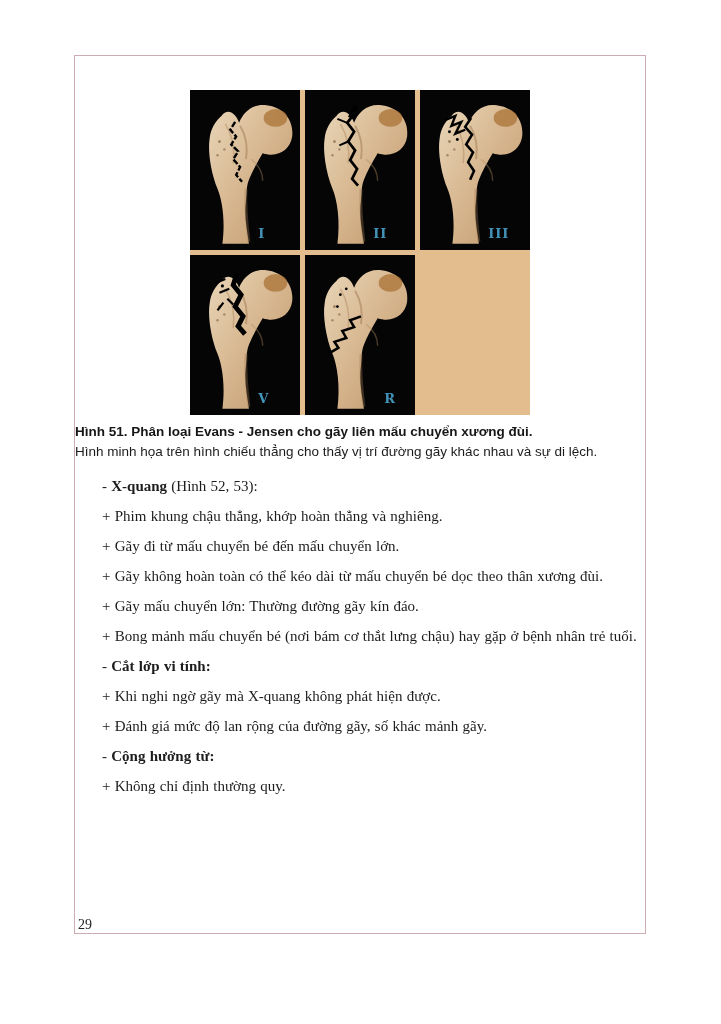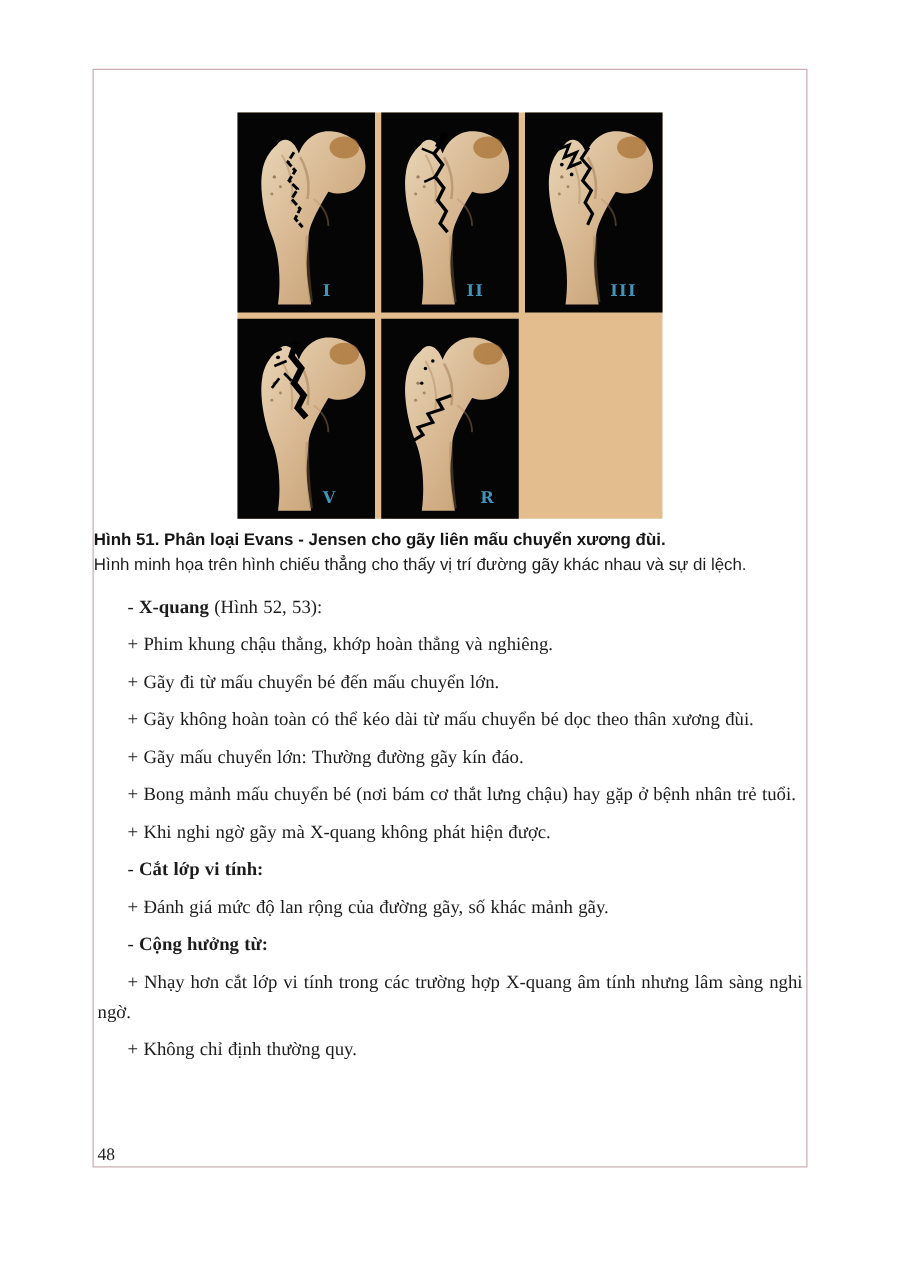--- a/index.html
+++ b/index.html
@@ -138,23 +138,22 @@
     <div class="cap1">Hình 51. Phân loại Evans - Jensen cho gãy liên mấu chuyển xương đùi.</div>
     <div class="cap2">Hình minh họa trên hình chiếu thẳng cho thấy vị trí đường gãy khác nhau và sự di lệch.</div>
 
     <div class="bodytext">
       <p><span>- </span><b>X-quang</b><span> (Hình 52, 53):</span></p>
       <p><span>+ Phim khung chậu thẳng, khớp hoàn thẳng và nghiêng.</span><b></b><span></span></p>
       <p><span>+ Gãy đi từ mấu chuyển bé đến mấu chuyển lớn.</span><b></b><span></span></p>
       <p><span>+ Gãy không hoàn toàn có thể kéo dài từ mấu chuyển bé dọc theo thân xương đùi.</span><b></b><span></span></p>
       <p><span>+ Gãy mấu chuyển lớn: Thường đường gãy kín đáo.</span><b></b><span></span></p>
       <p class="j"><span>+ Bong mảnh mấu chuyển bé (nơi bám cơ thắt lưng chậu) hay gặp ở bệnh nhân trẻ tuổi.</span><b></b><span></span></p>
+      <p><span>- </span><b>Cắt lớp vi tính:</b><span></span></p>
       <p><span>+ Khi nghi ngờ gãy mà X-quang không phát hiện được.</span><b></b><span></span></p>
-      <p><span>- </span><b>Cắt lớp vi tính:</b><span></span></p>
       <p><span>+ Đánh giá mức độ lan rộng của đường gãy, số khác mảnh gãy.</span><b></b><span></span></p>
       <p><span>- </span><b>Cộng hưởng từ:</b><span></span></p>
-      <p class="j"><span>+ Nhạy hơn cắt lớp vi tính trong các trường hợp X-quang âm tính nhưng lâm sàng nghi ngờ.</span><b></b><span></span></p>
       <p><span>+ Không chỉ định thường quy.</span><b></b><span></span></p>
     </div>
 
-    <div class="pagenum">48</div>
+    <div class="pagenum">29</div>
   </div>
 </div>
 
 </body></html>

